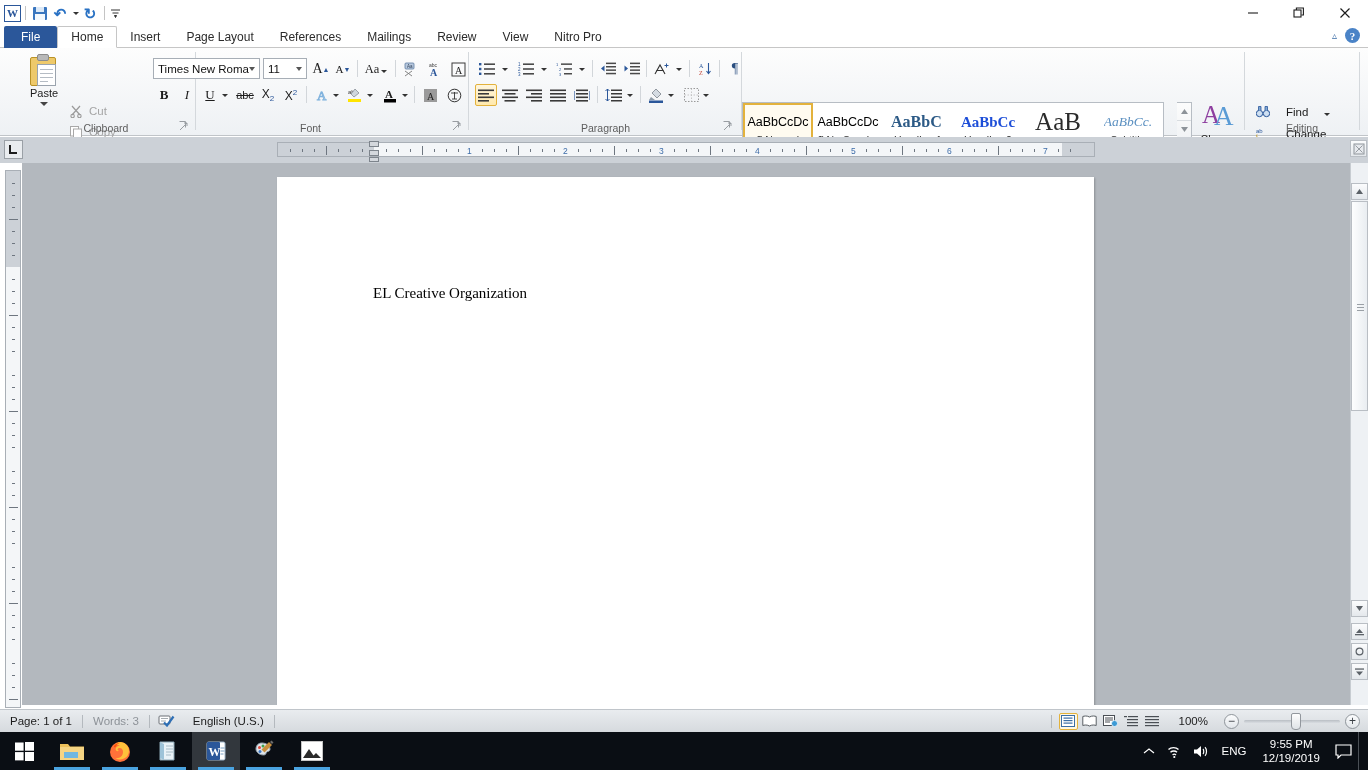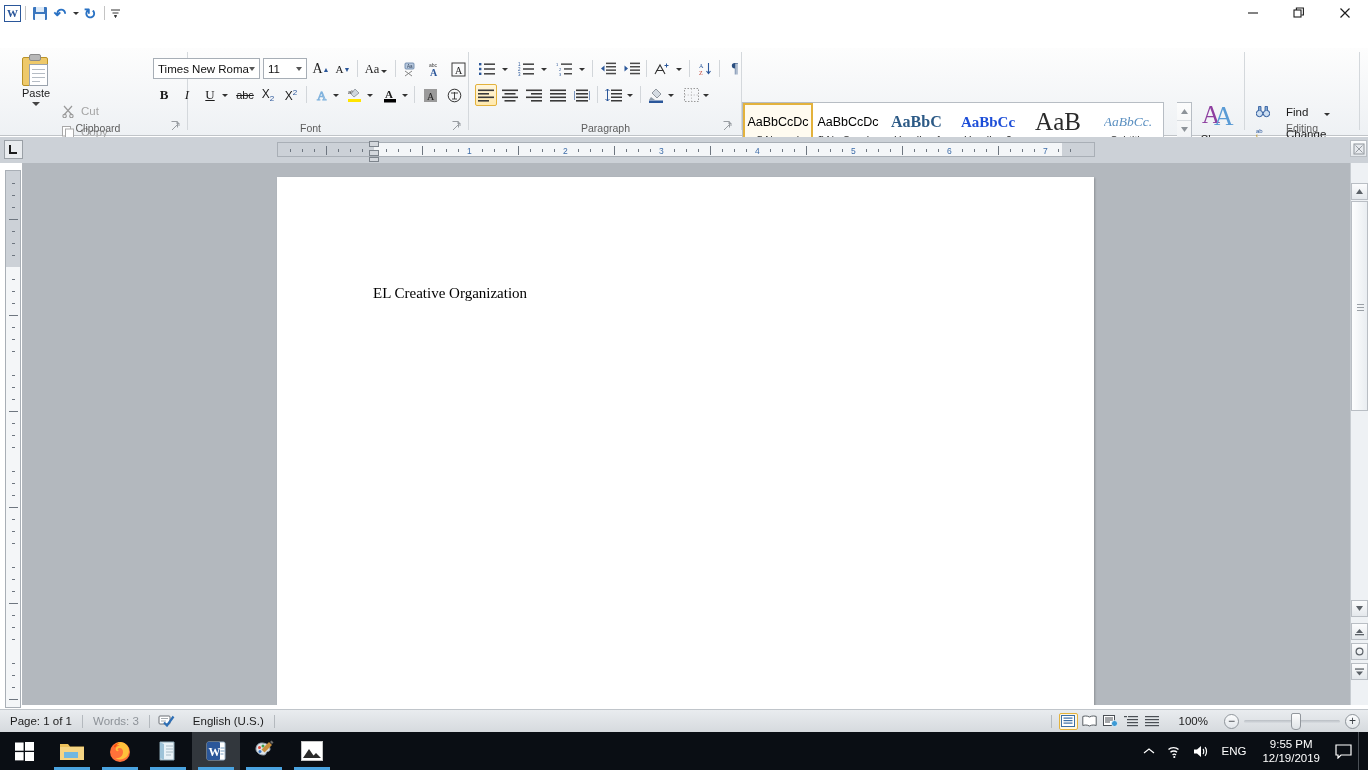--- a/index.html
+++ b/index.html
@@ -297,24 +297,41 @@
           </svg>
       </div>
       <div class="wc">
         <svg width="12" height="12" viewBox="0 0 12 12">
             <path d="M1.5 1.5l9 9M10.5 1.5l-9 9" stroke="#1c1c1c" stroke-width="1.2"></path>
           </svg>
       </div>
     </div>
   </div>
 
+  <div class="tabstrip">
+    <div class="tabs">
+      <div class="tab file">File</div>
+      <div class="tab active">Home</div>
+      <div class="tab">Insert</div>
+      <div class="tab">Page Layout</div>
+      <div class="tab">References</div>
+      <div class="tab">Mailings</div>
+      <div class="tab">Review</div>
+      <div class="tab">View</div>
+      <div class="tab">Nitro Pro</div>
+    </div>
+    <div class="help-area">
+      <span class="ribbon-collapse">▵</span>
+      <div class="helpbtn">?</div>
+    </div>
+  </div>
 
   <div class="ribbon">
 
-    <div class="rgroup" style="left:8px; width:180px;">
+    <div class="rgroup" style="left:16px; width:180px;">
       <div class="paste-btn">
         <div class="clip-img">
           <div class="clip-board"></div>
             <div class="clip-clamp"></div>
           <div class="clip-page">
               <i style="top:4px"></i>
               <i style="top:8px"></i>
               <i style="top:12px"></i>
               <i style="top:16px;width:8px"></i>
             </div>

